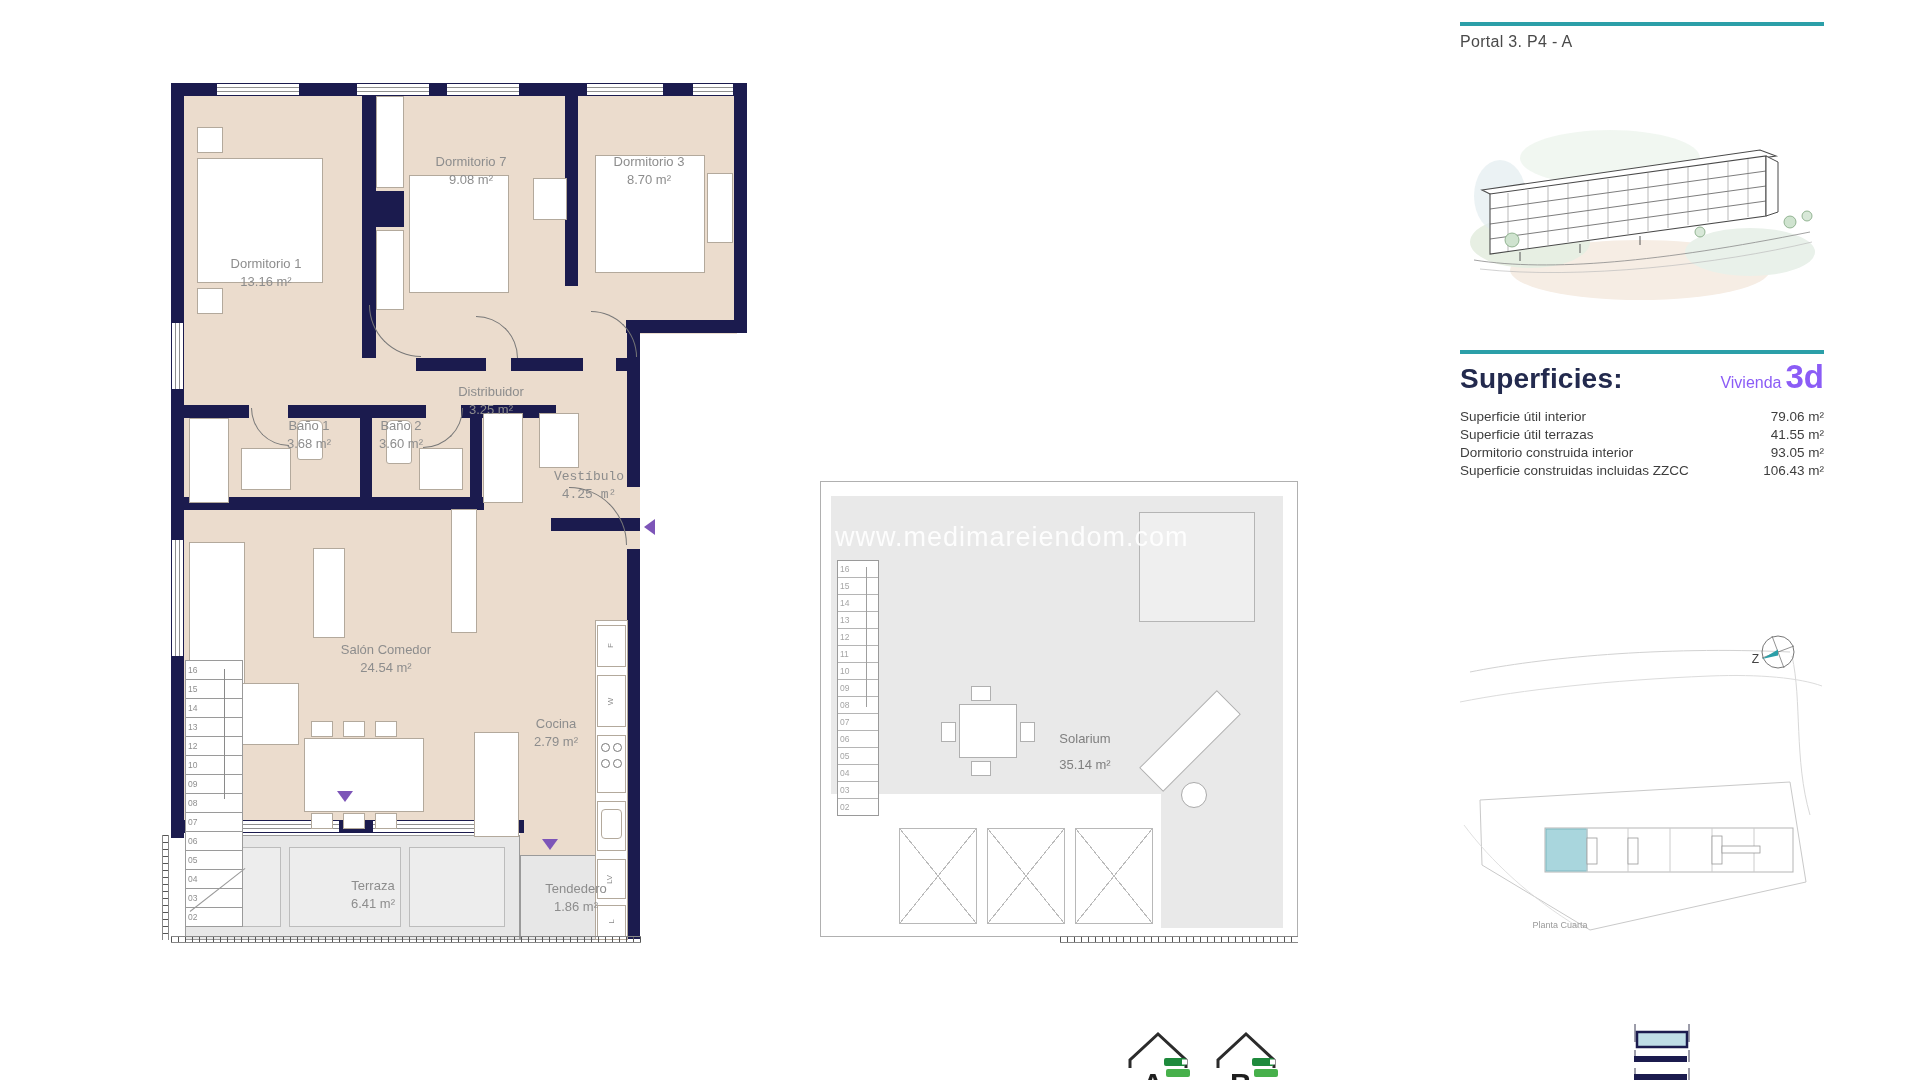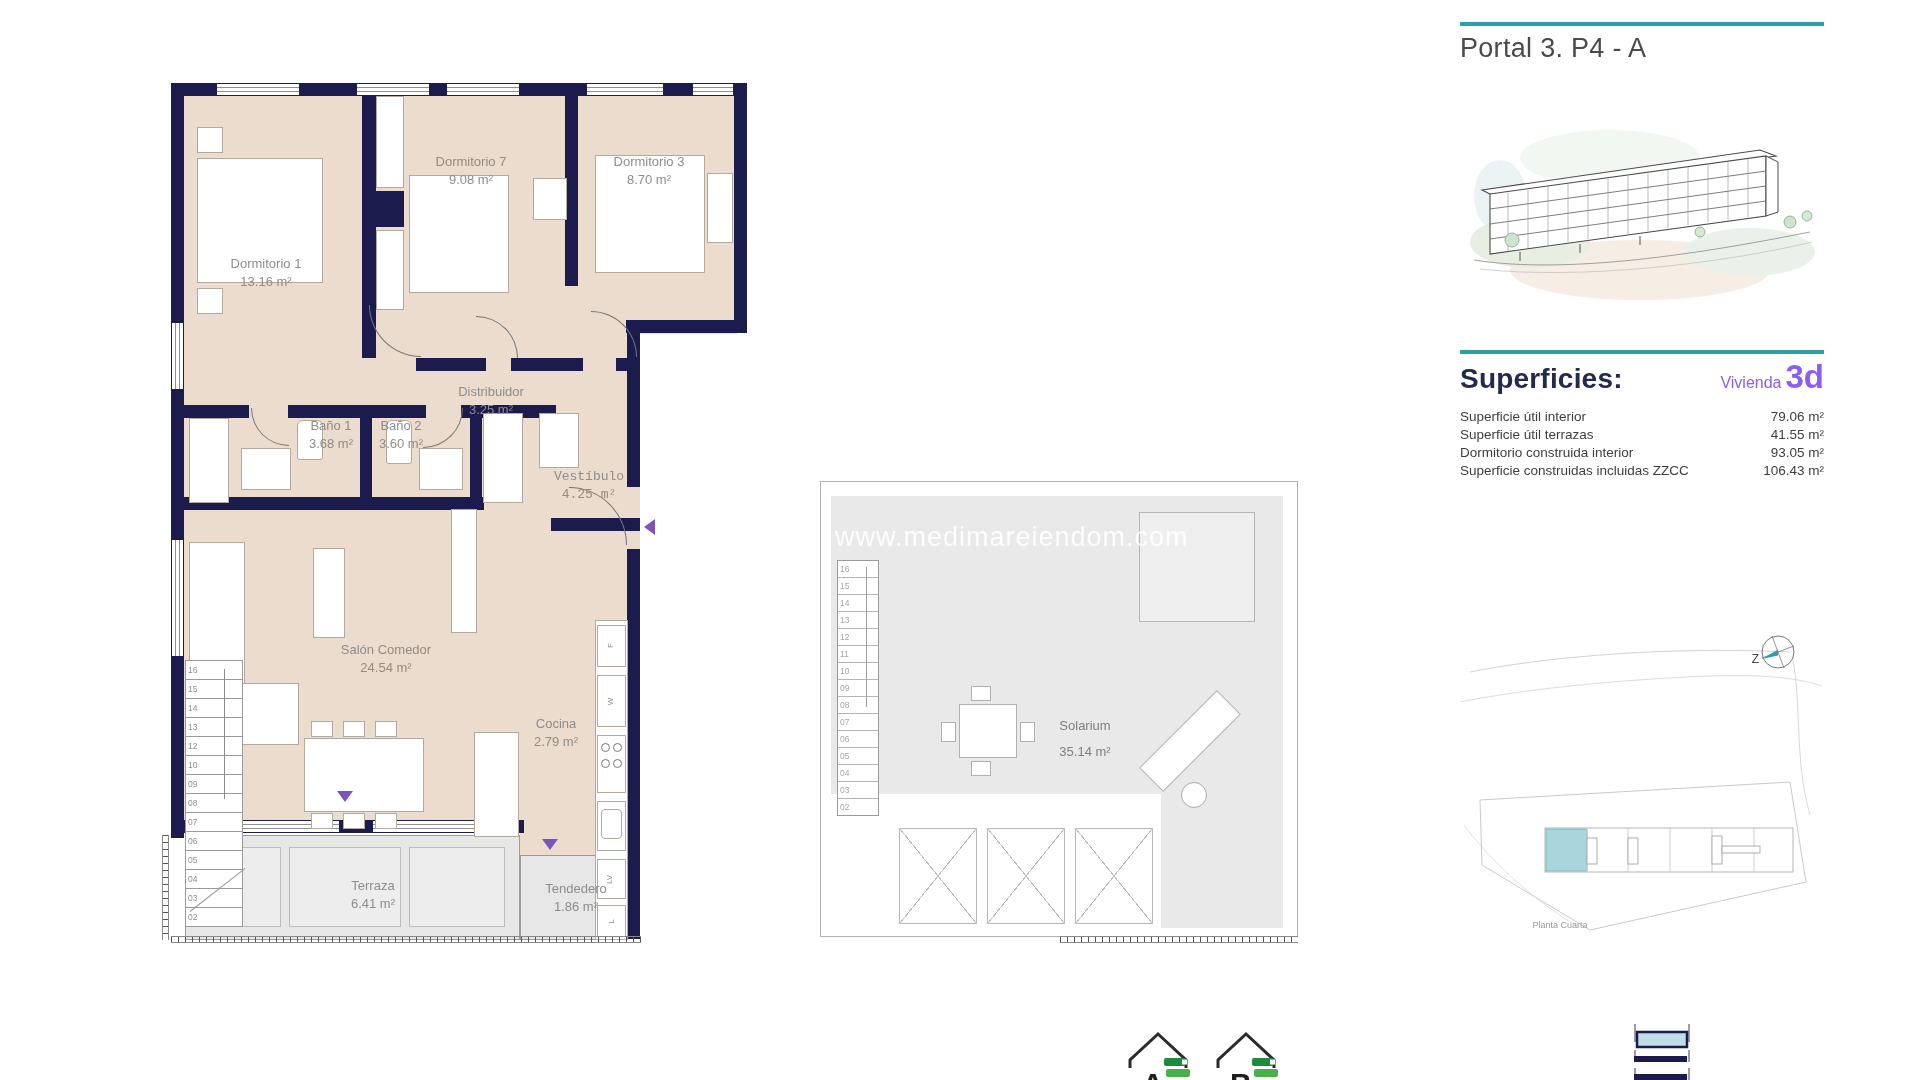--- a/index.html
+++ b/index.html
@@ -30,21 +30,21 @@
   .hatch{position:absolute;background:repeating-linear-gradient(90deg,#555 0 1px,transparent 1px 7px);border-top:1px solid #888;border-bottom:1px solid #888;box-sizing:border-box;}
   .hatchv{position:absolute;background:repeating-linear-gradient(180deg,#555 0 1px,transparent 1px 7px);border-left:1px solid #888;border-right:1px solid #888;box-sizing:border-box;}
   .xbox{position:absolute;background:
       linear-gradient(to bottom right,transparent calc(50% - 0.5px),#bbb calc(50% - 0.5px) calc(50% + 0.5px),transparent calc(50% + 0.5px)),
       linear-gradient(to bottom left,transparent calc(50% - 0.5px),#bbb calc(50% - 0.5px) calc(50% + 0.5px),transparent calc(50% + 0.5px));
     border:1px solid #b8b8b8;box-sizing:border-box;background-color:#fff;}
   .dot{position:absolute;width:7px;height:7px;border:1px solid #777;border-radius:50%;background:#fff;}
   .kl{position:absolute;font-size:8px;color:#8a8a8a;transform:rotate(-90deg);}
   
   .rule{position:absolute;height:4px;background:#2b9fa8;}
-  .portal-header{position:absolute;font-size:27px;color:#4a4a4a;letter-spacing:.3px;}
+  .portal-header{position:absolute;font-size:16px;color:#4a4a4a;letter-spacing:.3px;}
   .sup-row{position:absolute;left:1460px;width:364px;display:flex;align-items:baseline;justify-content:space-between;}
   .sup-title{font-size:28px;font-weight:bold;color:#232a4e;letter-spacing:.2px;}
   .viv{color:#8b5cf6;}
   .viv .vl{font-size:16px;}
   .viv .vv{font-size:33px;font-weight:bold;margin-left:4px;}
   .srow{display:flex;justify-content:space-between;font-size:13.5px;color:#3e3e3e;height:18px;line-height:18px;}
   .solarium-wrap{position:absolute;left:820px;top:481px;width:478px;height:456px;background:#fff;border:1px solid #b0b0b0;box-sizing:border-box;}
   .sol-gray{position:absolute;background:#e9e9e9;}
   .watermark{position:absolute;font-family:Liberation Sans, sans-serif;font-size:27px;color:rgba(255,255,255,0.9);letter-spacing:1px;white-space:nowrap;}
   .caption{font-size:9px;fill:#9a9a9a;}
@@ -185,21 +185,21 @@
     <div>9.08 m²</div>
   </div>
   <div class="room-label" style="left:408px;top:70px;width:140px;">
     <div>Dormitorio 3</div>
     <div>8.70 m²</div>
   </div>
   <div class="room-label" style="left:250px;top:300px;width:140px;">
     <div>Distribuidor</div>
     <div>3.25 m²</div>
   </div>
-  <div class="room-label" style="left:115px;top:334px;width:90px;text-align:center;">
+  <div class="room-label" style="left:93px;top:334px;width:90px;text-align:center;">
     <div>Baño 1</div>
     <div>3.68 m²</div>
   </div>
   <div class="room-label" style="left:185px;top:334px;width:90px;">
     <div>Baño 2</div>
     <div>3.60 m²</div>
   </div>
   <div class="room-label" style="left:358px;top:385px;width:120px;font-family:Liberation Mono, monospace;">
     <div>Vestíbulo</div>
     <div>4.25 m²</div>
@@ -255,21 +255,21 @@
   <div class="f" style="left:120px;top:240px;width:15px;height:20px;border-color:#b0b0b0;"></div>
   <div class="f" style="left:199px;top:240px;width:15px;height:20px;border-color:#b0b0b0;"></div>
 
   <div class="f" style="left:352px;top:204px;width:34px;height:110px;border-color:#b0b0b0;transform:rotate(45deg);"></div>
   <div class="f" style="left:360px;top:300px;width:26px;height:26px;border-radius:50%;border-color:#aaaaaa;"></div>
 
   <div class="xbox" style="left:78px;top:346px;width:78px;height:96px;"></div>
   <div class="xbox" style="left:166px;top:346px;width:78px;height:96px;"></div>
   <div class="xbox" style="left:254px;top:346px;width:78px;height:96px;"></div>
 
-  <div class="room-label" style="left:204px;top:235px;width:120px;color:#7f7f7f;">
+  <div class="room-label" style="left:204px;top:248px;width:120px;color:#7f7f7f;">
     <div>Solarium</div>
     <div style="margin-top:8px;">35.14 m²</div>
   </div>
 </div>
 <div class="hatch" style="left:1060px;top:936px;width:238px;height:7px;"></div>
 
 <div class="rule" style="left:1460px;top:22px;width:364px;"></div>
 <div class="portal-header" style="left:1460px;top:33px;">Portal 3. P4 - A</div>
 
 <svg style="position:absolute;left:1460px;top:92px;" width="364" height="240" viewBox="0 0 364 240">

